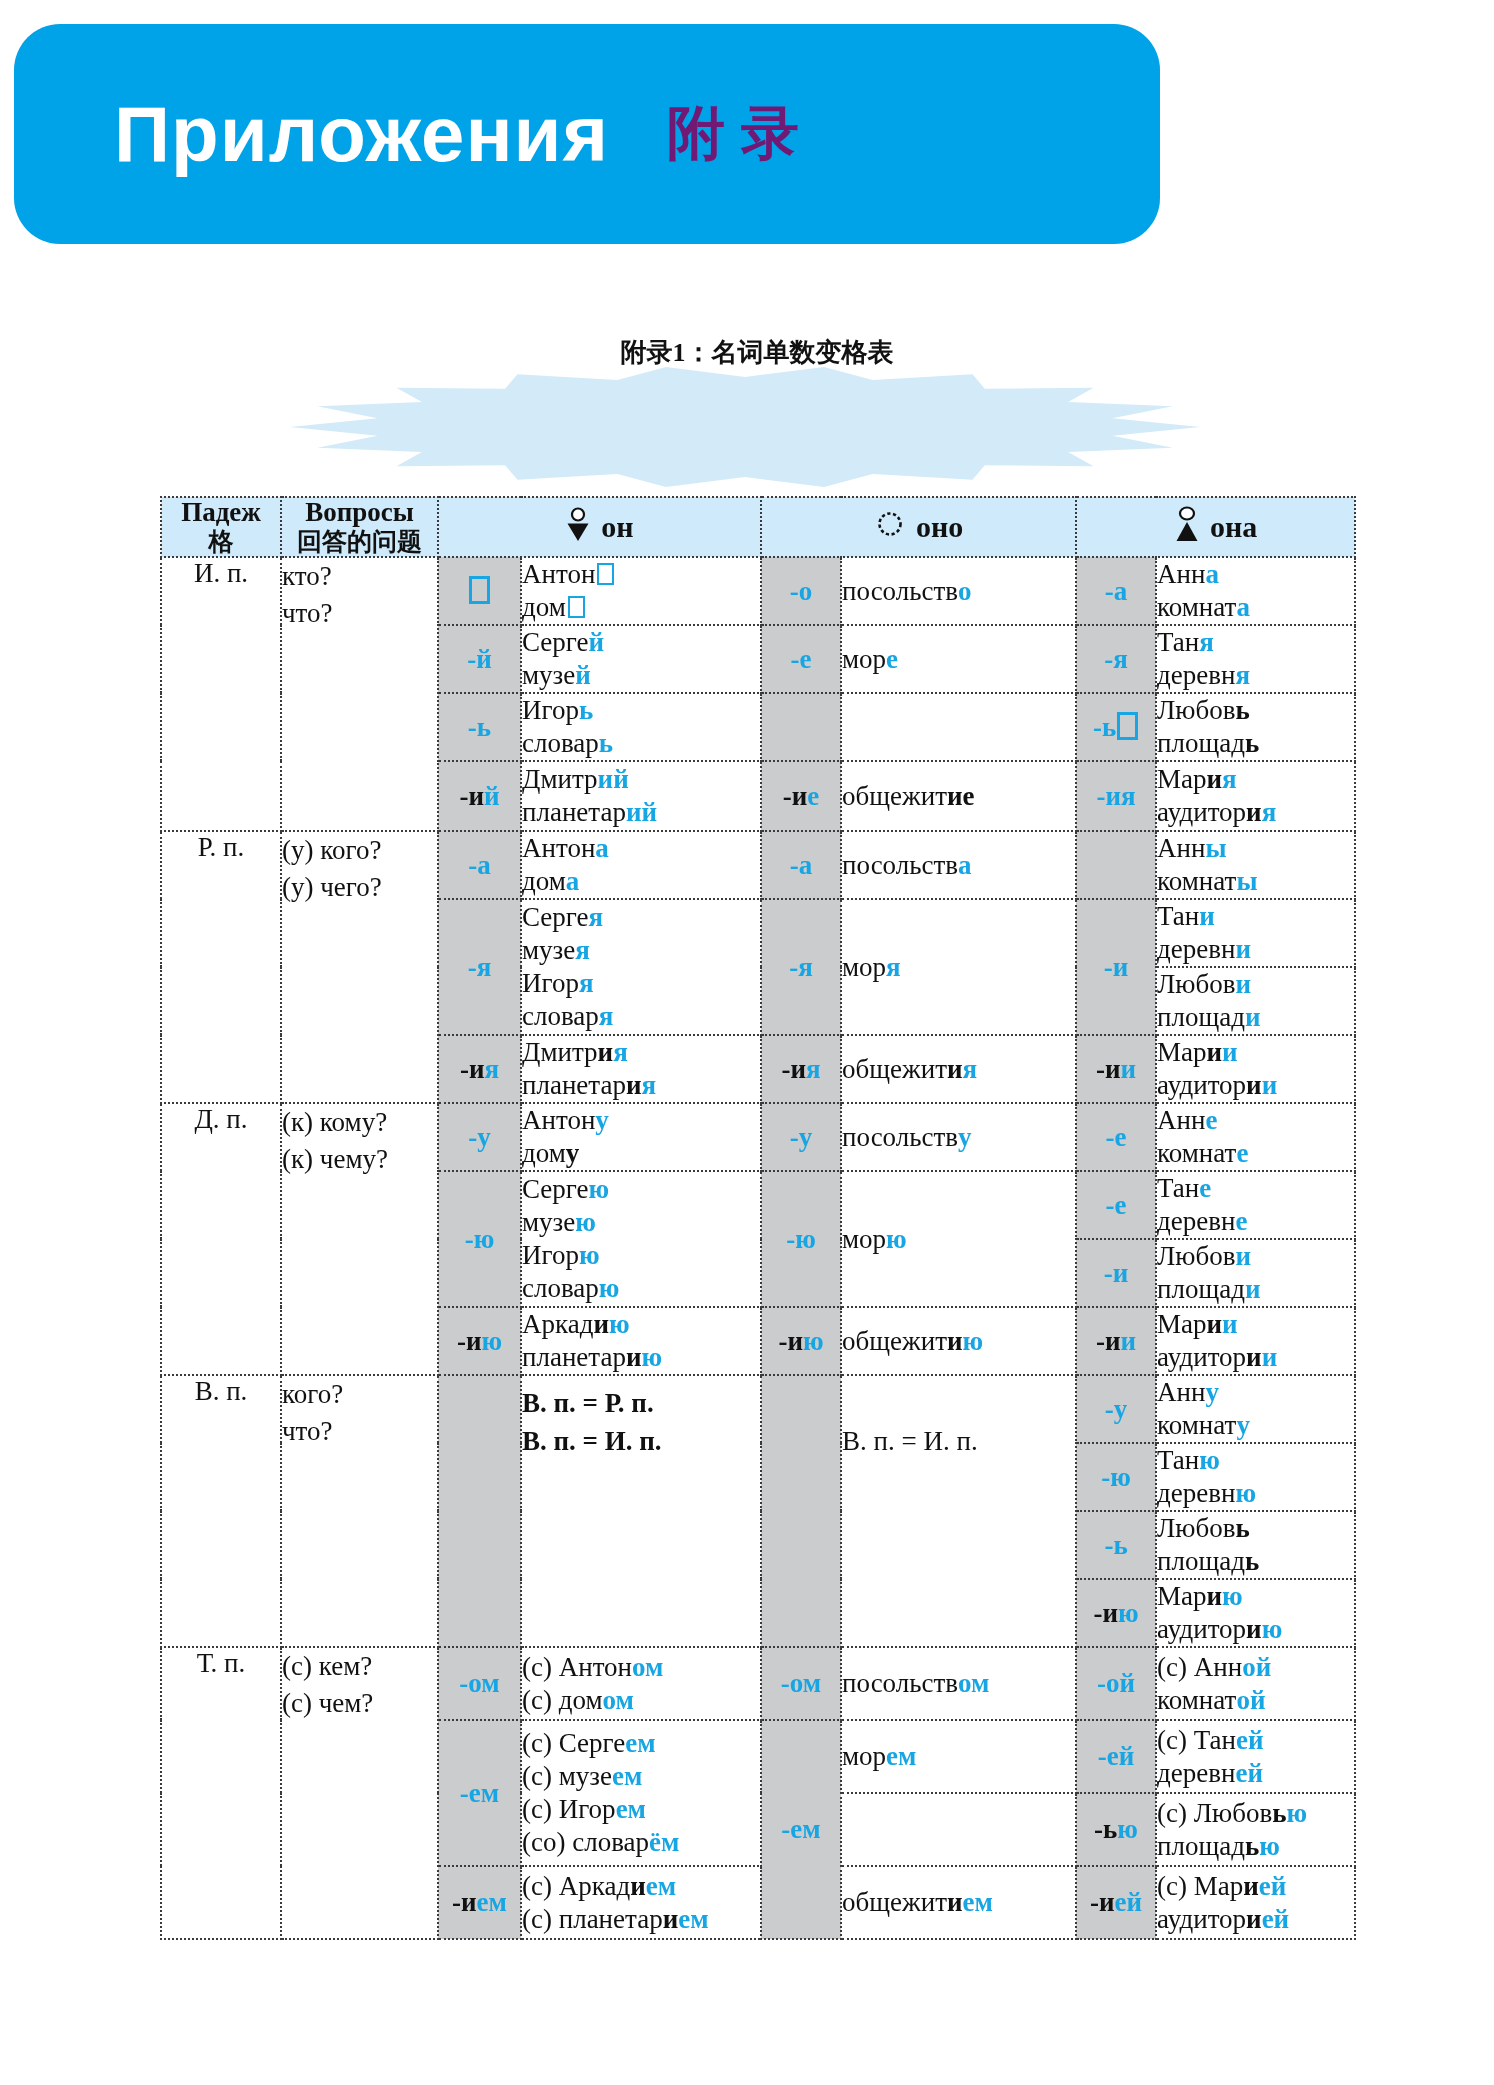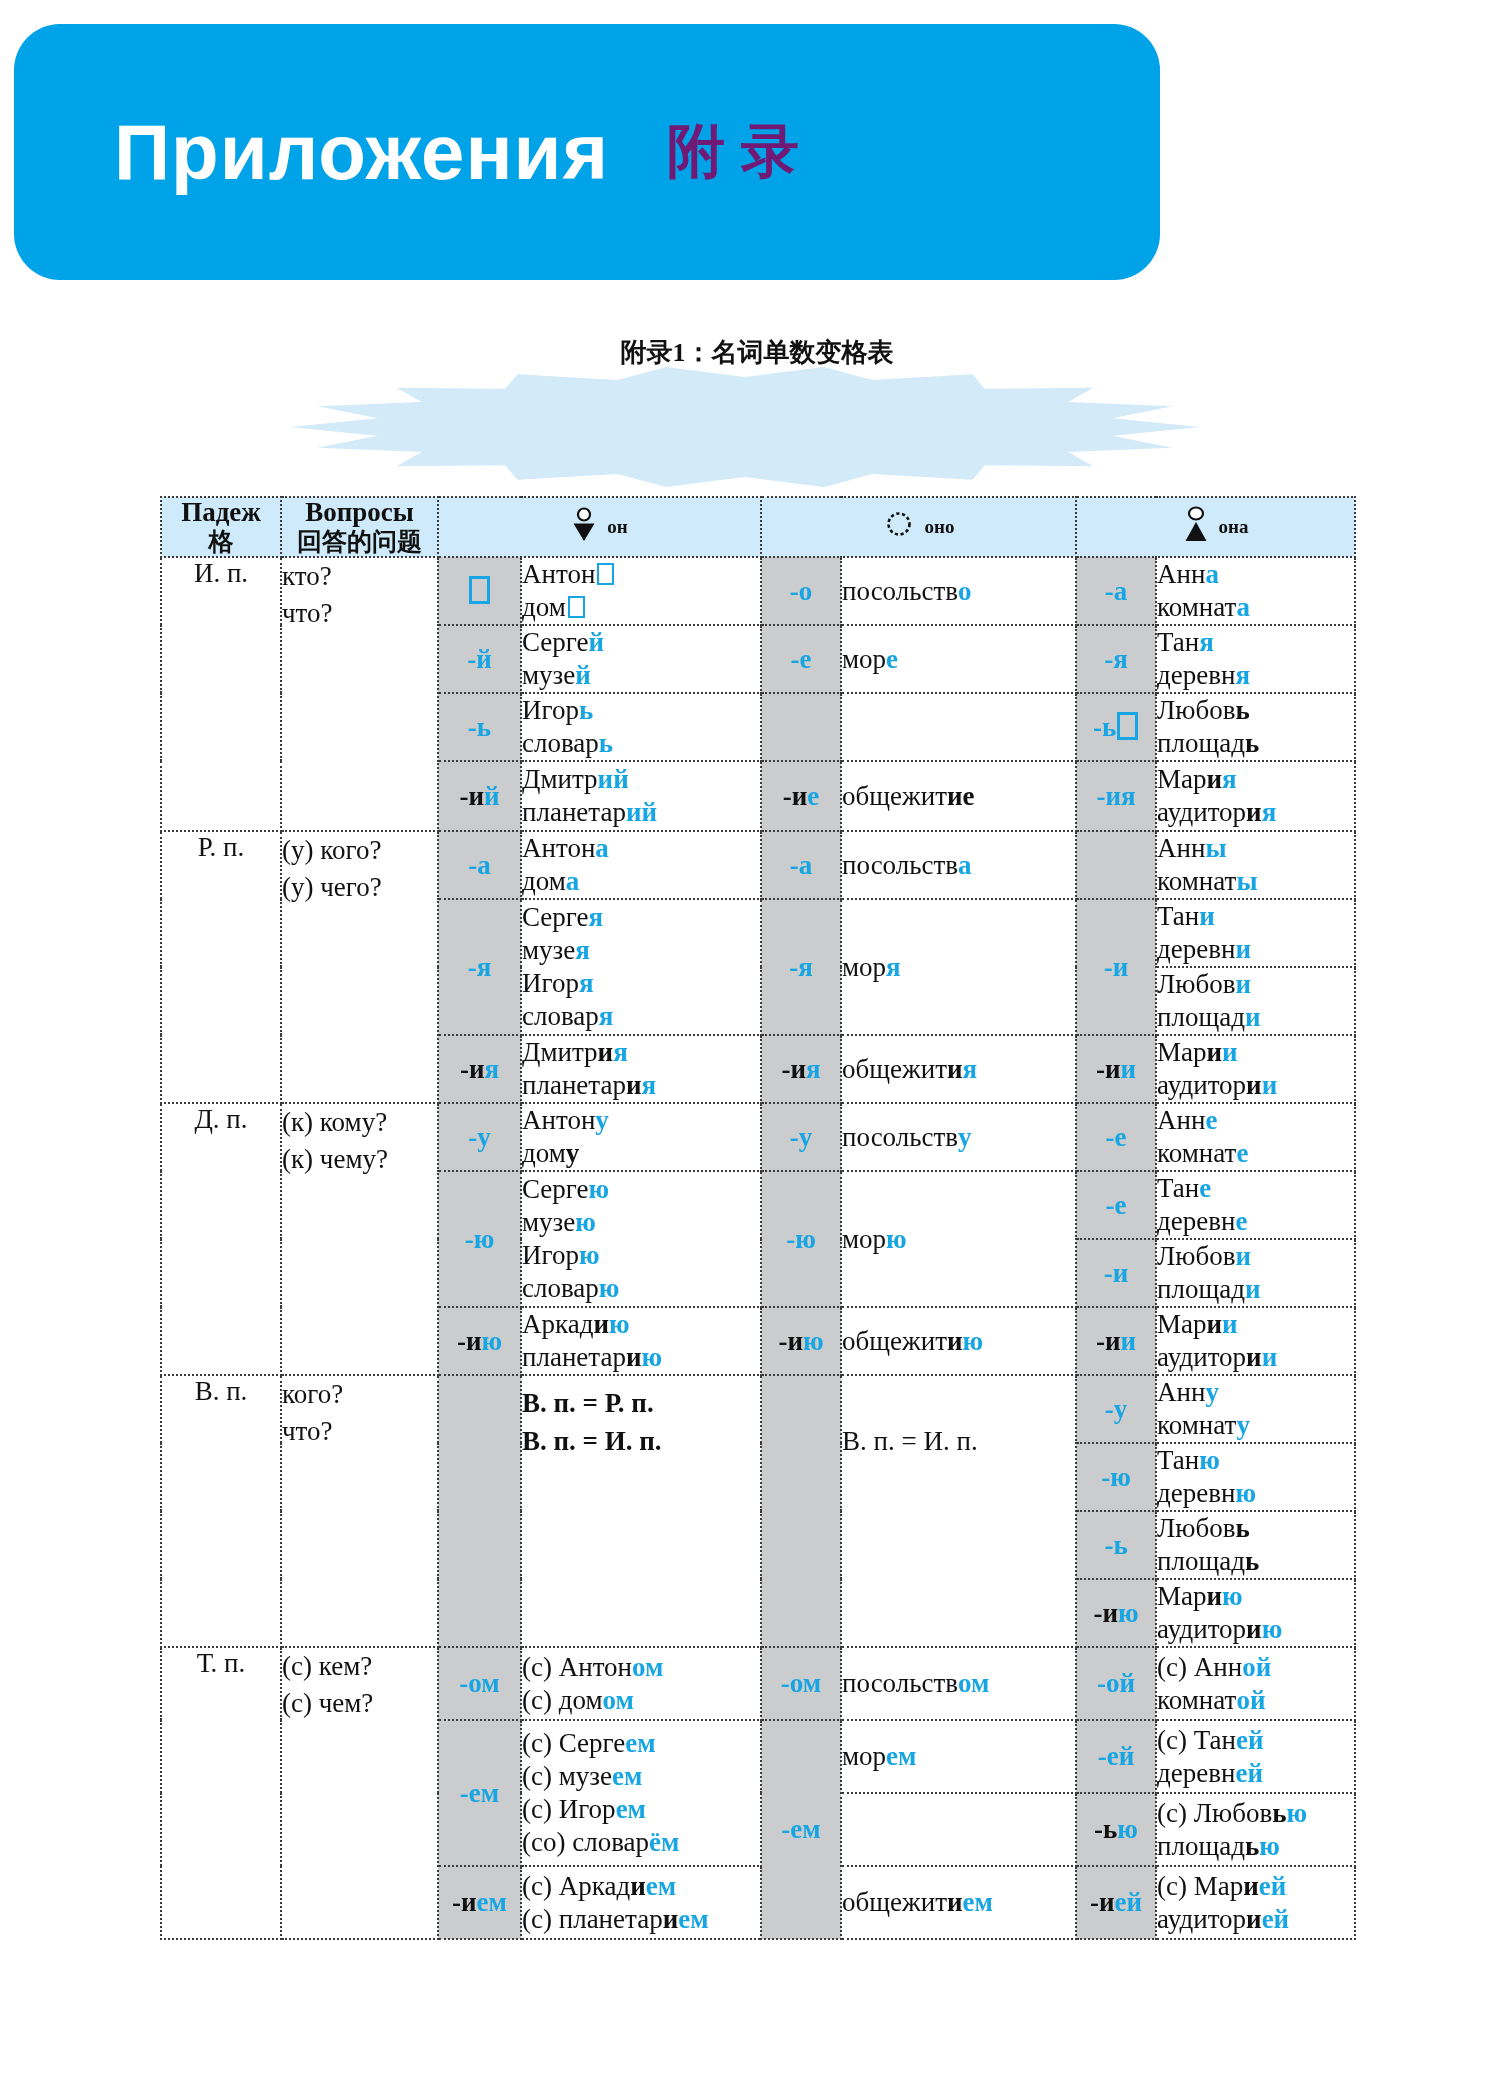--- a/index.html
+++ b/index.html
@@ -1,36 +1,36 @@
 <!DOCTYPE html>
 <html><head>
 <meta charset="utf-8">
 <style>
   html,body{margin:0;padding:0;background:#ffffff;}
   .page{position:relative;width:1494px;height:2085px;background:#ffffff;overflow:hidden;
         font-family:"Liberation Serif", serif;color:#111;}
   
-  .banner{position:absolute;left:14px;top:24px;width:1146px;height:256px;background:#00a2e8;
+  .banner{position:absolute;left:14px;top:24px;width:1146px;height:220px;background:#00a2e8;
           border-radius:46px;display:flex;align-items:center;padding-left:100px;box-sizing:border-box;gap:58px;}
   .banner-ru{color:#fff;font-family:"Liberation Sans",sans-serif;font-weight:bold;font-size:78px;letter-spacing:1px;}
   .banner-zh{color:#701a75;font-family:"Liberation Sans",sans-serif;font-weight:bold;font-size:58px;letter-spacing:16px;}
   
   .heading{position:absolute;left:160px;top:330px;width:1194px;text-align:center;}
   .burst{position:absolute;left:130px;top:36px;width:910px;height:122px;z-index:0;}
   .h-line1,.h-line2{position:relative;z-index:1;font-weight:bold;font-size:30px;line-height:44px;}
   .h-line3{position:relative;z-index:1;font-weight:bold;font-size:26px;line-height:46px;}
   
   table.decl{position:absolute;left:160px;top:496px;width:1194px;border-collapse:collapse;
              table-layout:fixed;font-size:27px;}
   table.decl th,table.decl td{border:2px dotted #3a3a3a;padding:0;}
   table.decl th{background:#cfeafa;height:58px;font-weight:bold;text-align:center;vertical-align:middle;}
   .hzh{font-size:25px;line-height:29px;}
   .hru{font-size:27px;line-height:29px;}
   .gwrap{display:flex;align-items:center;justify-content:center;gap:10px;}
-  .glabel{font-weight:bold;font-size:19px;}
+  .glabel{font-weight:bold;font-size:30px;}
   td.case{vertical-align:top;padding:7px 0 0 12px;text-align:center;}
   td.questions{vertical-align:top;padding:7px 0 0 12px;}
   td.questions .qline{line-height:37px;}
   td.end{background:#cbcccd;text-align:center;vertical-align:middle;font-weight:bold;}
   td.ex{vertical-align:middle;padding-left:13px;background:#fff;}
   td.ex .line{line-height:33px;}
   td.ex.top{vertical-align:top;padding-top:8px;font-weight:bold;}
   td.ex.top .line{line-height:38px;}
   td.ex.top2{vertical-align:top;padding-top:46px;}
   td.ex.top2 .line{line-height:38px;}

